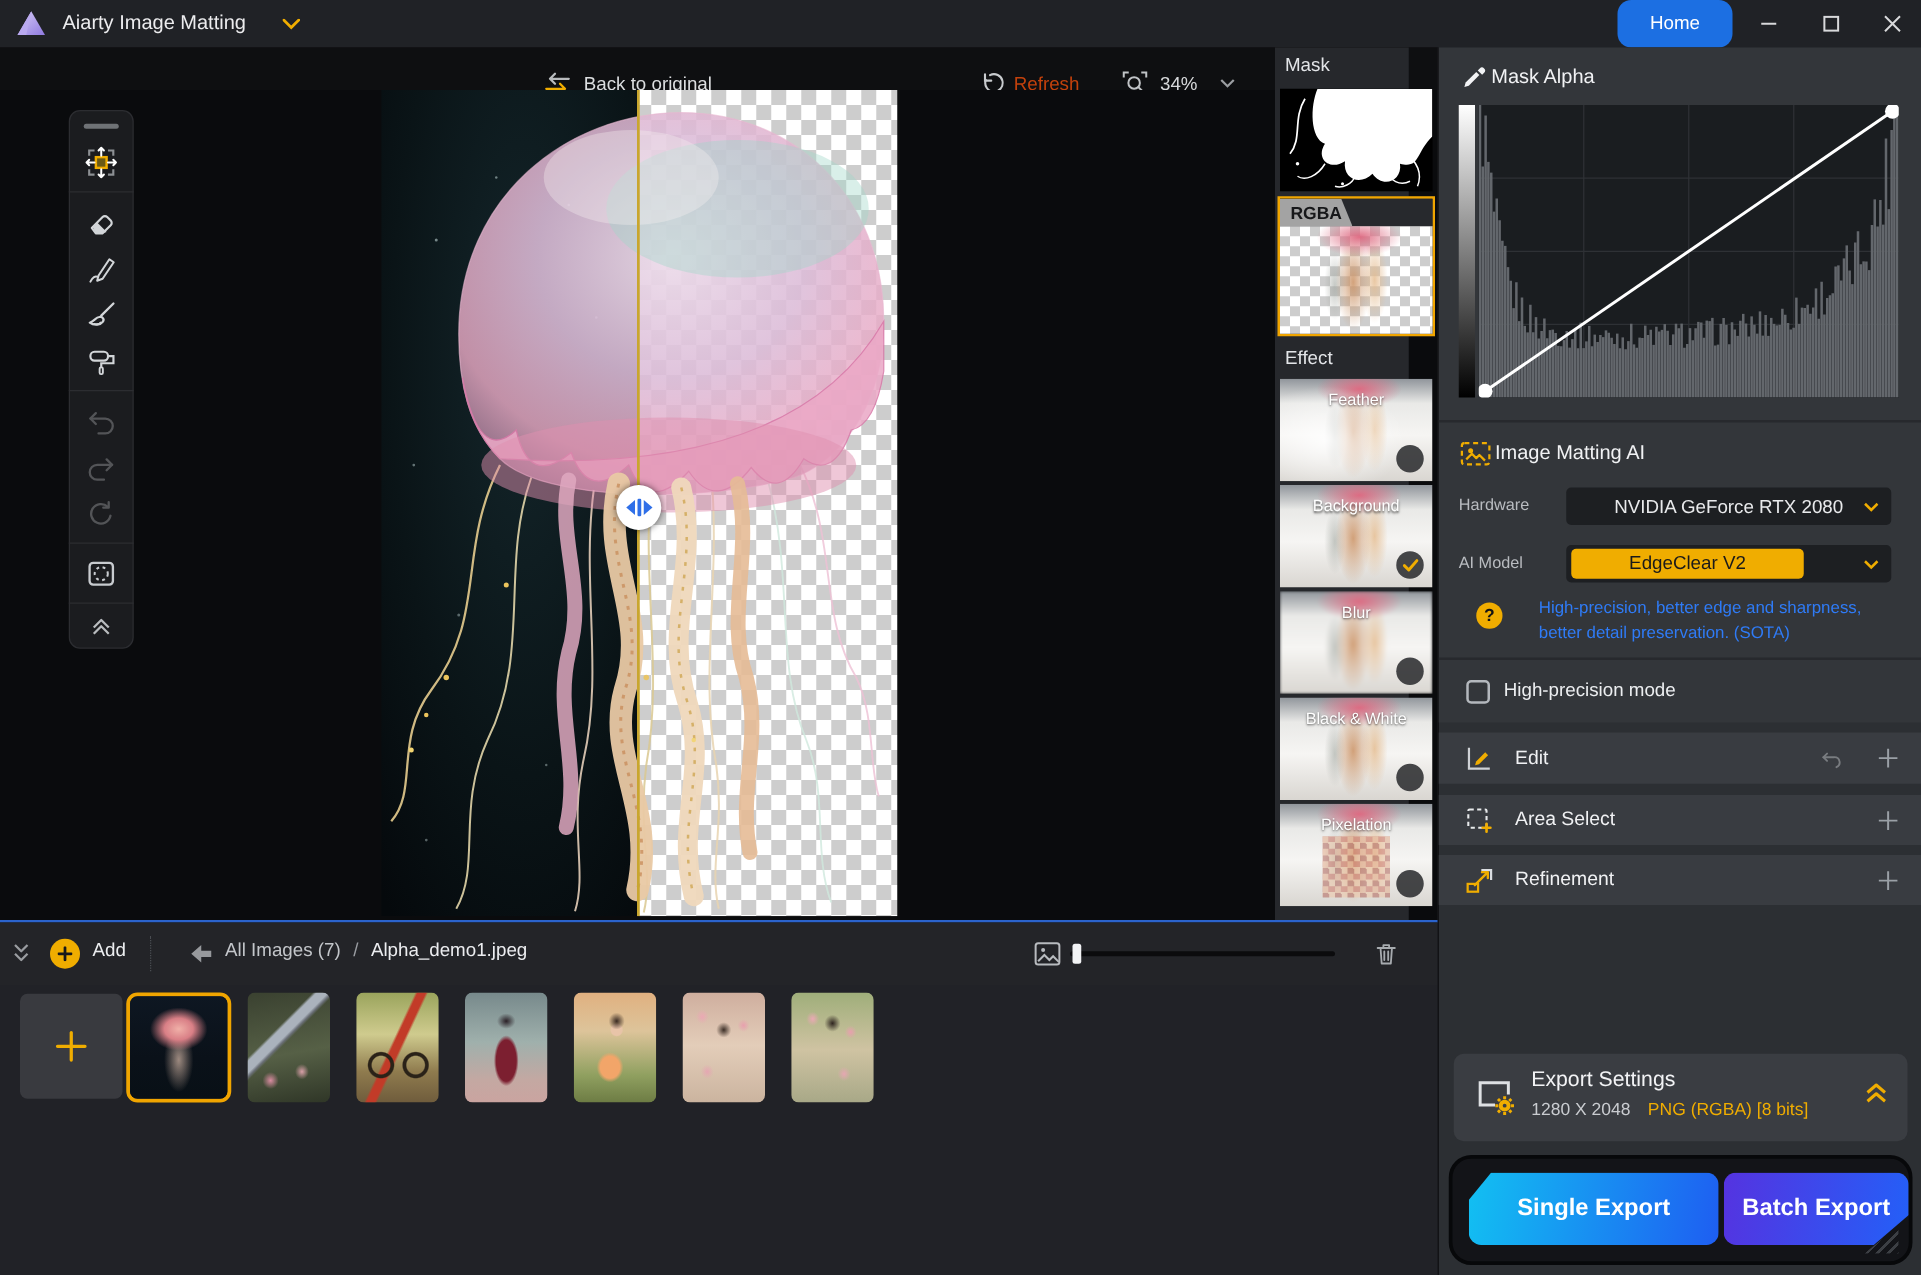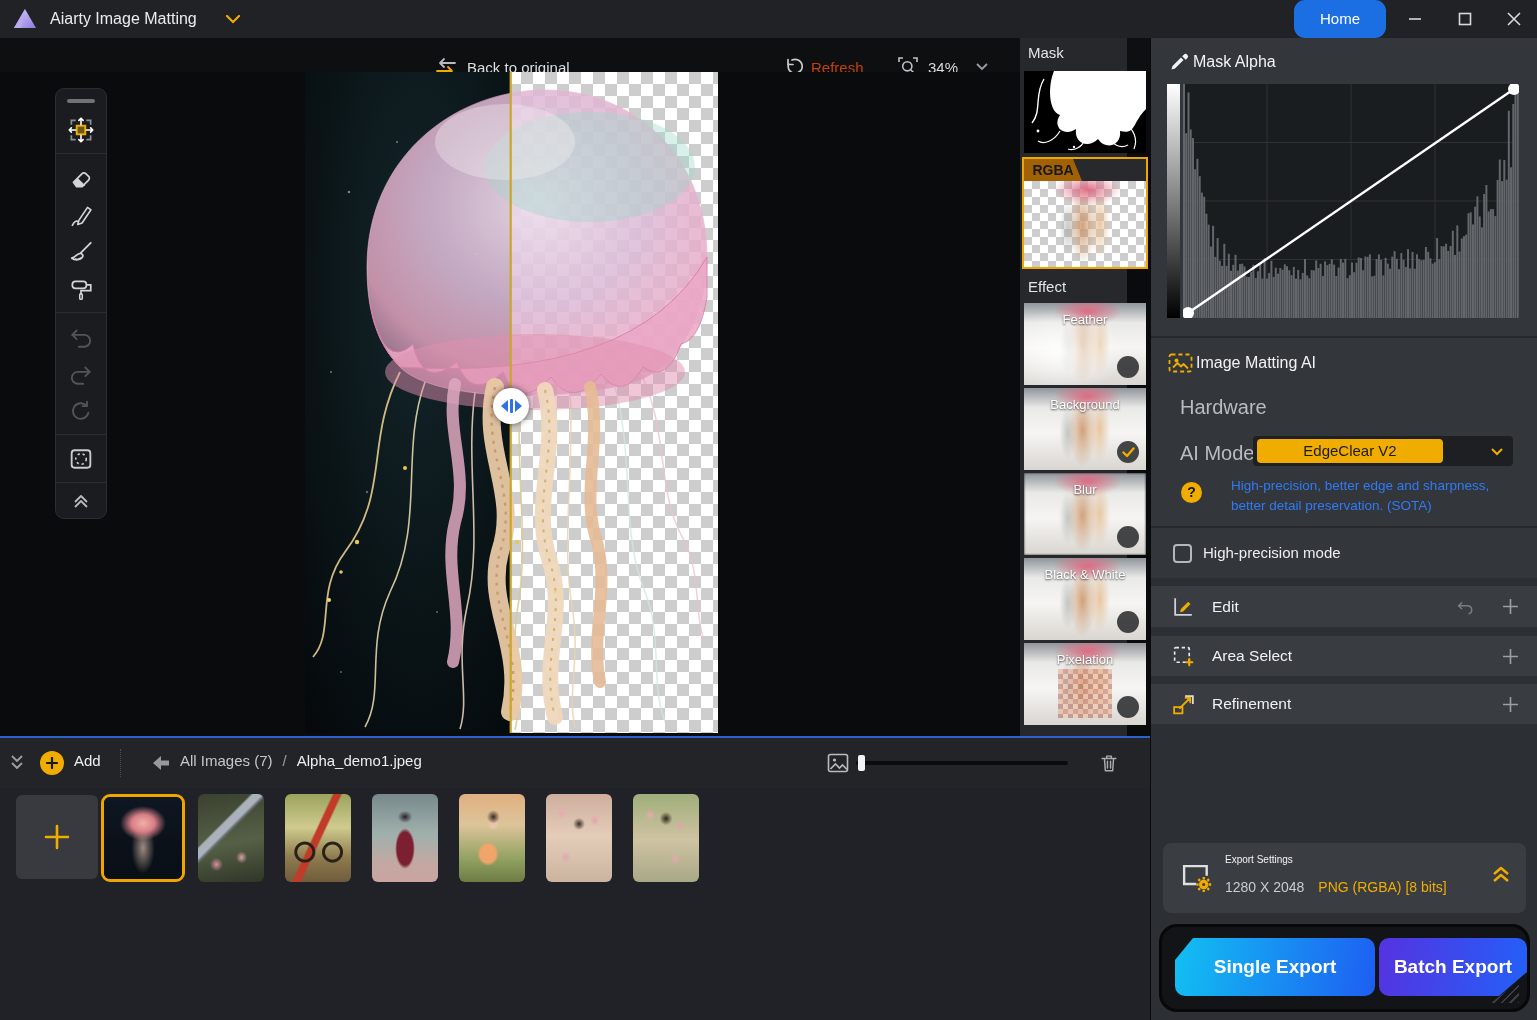--- a/index.html
+++ b/index.html
@@ -36,21 +36,21 @@
   .tool { width:44px; height:37px; display:flex; align-items:center; justify-content:center; }
   .tool-sep { width:52px; height:1px; background:#2c2d31; margin:5px 0; }
   .dim { opacity:.32; }
 
   
   .mask-col { position:absolute; left:1020px; top:38px; width:107px; height:698px; background:#26282c; }
   .col-label { position:absolute; left:8px; font-size:15px; color:#e3e5e8; }
   .mask-thumb { position:absolute; left:4px; top:33px; width:122px; height:82px; background:#000; overflow:hidden; }
   .rgba-cell { position:absolute; left:2px; top:119px; width:126px; border:2px solid #f0a500; background:#27292d; }
   .rgba-tabrow { position:relative; height:22px; background:#27292d; }
-  .rgba-tab { position:absolute; left:0; top:0; width:58px; height:22px; background:#a16207; color:#17181a; font-weight:bold; font-size:14px; text-align:center; line-height:22px; clip-path:polygon(0 0, calc(100% - 9px) 0, 100% 100%, 0 100%); }
+  .rgba-tab { position:absolute; left:0; top:0; width:58px; height:22px; background:#a3a3a3; color:#17181a; font-weight:bold; font-size:14px; text-align:center; line-height:22px; clip-path:polygon(0 0, calc(100% - 9px) 0, 100% 100%, 0 100%); }
   .checker { background: conic-gradient(#cdcdcd 25%, #ffffff 0 50%, #cdcdcd 0 75%, #ffffff 0) 0 0/16px 16px; }
   .rgba-img { position:relative; width:100%; height:86px; }
   .rgba-img::after, .fx-img::after { content:""; position:absolute; inset:0;
     background:
       radial-gradient(40% 26% at 52% 10%, rgba(222,104,128,.95), rgba(222,104,128,0) 70%),
       radial-gradient(16% 62% at 48% 52%, rgba(203,146,100,.85), rgba(203,146,100,0) 72%),
       radial-gradient(12% 56% at 62% 50%, rgba(228,186,140,.8), rgba(228,186,140,0) 72%),
       radial-gradient(10% 46% at 36% 55%, rgba(160,165,158,.6), rgba(160,165,158,0) 70%); }
   .fx-item { position:relative; width:122px; height:82px; margin:0 0 3px 4px; overflow:hidden; }
   .fx-img { position:absolute; inset:0; background:linear-gradient(180deg,#90959b 0%,#e9e9e7 24%,#f6f5f3 55%,#d9d6d1 100%); }
@@ -61,35 +61,35 @@
   .fx-state { position:absolute; right:7px; bottom:7px; width:22px; height:22px; border-radius:50%; background:rgba(44,45,48,.88); z-index:3; display:flex; align-items:center; justify-content:center; }
 
   
   .right-panel { position:absolute; left:1150px; top:38px; width:387px; height:982px; background:#2c2f33; border-left:1px solid #0a0a0c; }
   .panel-top { position:absolute; left:0; top:0; width:100%; height:540px; background:#33363a; }
   .sec-head { position:absolute; left:16px; display:flex; align-items:center; gap:2px; font-size:16px; color:#f1f2f4; }
   .hist-wrap { position:absolute; left:16px; top:46px; width:352px; height:234px; display:flex; }
   .hist-strip { width:13px; height:100%; background:linear-gradient(180deg,#ffffff,#808080,#000000); margin-right:3px; }
   .hist-plot { position:relative; flex:1; background:#1a1d20; }
   .sep { position:absolute; left:0; width:100%; height:2px; background:#27292d; }
-  .row-label { position:absolute; left:29px; font-size:20px; color:#b9bcc0; }
+  .row-label { position:absolute; left:16px; font-size:13px; color:#b9bcc0; }
   .dd { position:absolute; left:102px; width:260px; height:30px; background:#1d1f22; border-radius:4px; color:#e9eaec; font-size:15px; display:flex; align-items:center; justify-content:center; }
   .dd .chev { position:absolute; right:10px; top:12px; }
   .model-pill { position:absolute; left:4px; top:3px; width:186px; height:24px; background:#f0ad00; border-radius:4px; color:#1a1a1a; font-size:15px; text-align:center; line-height:24px; }
   .help-circle { position:absolute; left:30px; top:6px; width:21px; height:21px; border-radius:50%; background:#f0ad00; color:#141414; font-weight:bold; font-size:14px; text-align:center; line-height:21px; }
   .hint-text { position:absolute; left:80px; top:0; width:276px; font-size:13.5px; line-height:20px; color:#2f7bf6; }
   .checkbox { position:absolute; left:22px; top:12px; width:19px; height:19px; border:2px solid #b4b8bd; border-radius:4px; }
   .precision-label { position:absolute; left:52px; top:12px; font-size:15px; color:#eceef0; }
   .sec-row { position:absolute; left:0; width:100%; height:41px; background:#393c41; display:flex; align-items:center; }
   .sec-row .icon { margin-left:20px; }
   .sec-row .lbl { margin-left:16px; font-size:15.5px; color:#f0f1f3; }
   .sec-row .plus { position:absolute; right:18px; top:12px; }
   .sec-row .mini-undo { position:absolute; right:62px; top:11px; opacity:.45; }
   .export-card { position:absolute; left:12px; top:805px; width:363px; height:70px; background:#3a3d42; border-radius:8px; }
-  .export-title { position:absolute; left:62px; top:11px; font-size:10px; color:#f2f3f5; }
+  .export-title { position:absolute; left:62px; top:11px; font-size:17px; color:#f2f3f5; }
   .export-sub { position:absolute; left:62px; top:36px; font-size:14px; }
   .export-res { color:#c9ccd0; } .export-fmt { color:#f0ad00; margin-left:10px; }
   .export-collapse { position:absolute; right:14px; top:22px; }
   .dock { position:absolute; left:8px; top:886px; width:371px; height:88px; background:#131418; border:3px solid #07080a; border-radius:18px; }
   .dock::after { content:""; position:absolute; right:8px; bottom:6px; width:28px; height:22px;
      background:repeating-linear-gradient(135deg, transparent 0 4px, #3c3f44 4px 6px); clip-path:polygon(100% 0, 100% 100%, 0 100%); }
   .exp-btn { position:absolute; top:11px; height:58px; color:#fff; font-size:19px; font-weight:bold; display:flex; align-items:center; justify-content:center; }
   .btn-single { left:13px; width:200px; background:linear-gradient(100deg,#12c0f2,#1e5ef2); border-radius:10px; clip-path:polygon(18px 0, 100% 0, 100% 100%, calc(100% - 26px) 100%, 0 100%, 0 22px); }
   .btn-batch { left:217px; width:148px; background:linear-gradient(100deg,#5533e0,#2360f8); border-radius:10px; clip-path:polygon(0 0, 100% 0, 100% calc(100% - 24px), calc(100% - 28px) 100%, 0 100%); }
 
@@ -588,20 +588,26 @@
       <svg width="27" height="26" viewBox="0 0 27 26">
           <rect x="2.5" y="4.5" width="22" height="17" rx="2" stroke="#f0ad00" stroke-width="1.8" fill="none" stroke-dasharray="4 3"></rect>
           <circle cx="9.5" cy="10.5" r="2" fill="#f0ad00"></circle>
           <path d="M6 17.5 l4.5 -4.5 3.5 3.5 2.5 -2.5 4.5 4.5" stroke="#f0ad00" stroke-width="1.8" fill="none" stroke-linejoin="round"></path>
         </svg>
       <span>Image Matting AI</span>
     </div>
 
     <div class="abs" style="top:352px; left:0; width:100%; height:30px">
       <span class="row-label" style="top:6px">Hardware</span>
+      <div class="dd">
+        <span>NVIDIA GeForce RTX 2080</span>
+        <svg class="chev" width="12" height="8" viewBox="0 0 12 8">
+            <path d="M1 1 L6 6 L11 1" stroke="#f0ad00" stroke-width="2" fill="none"></path>
+          </svg>
+      </div>
     </div>
 
     <div class="abs" style="top:398px; left:0; width:100%; height:30px">
       <span class="row-label" style="top:6px">AI Model</span>
       <div class="dd">
         <span class="model-pill">EdgeClear V2</span>
         <svg class="chev" width="12" height="8" viewBox="0 0 12 8">
             <path d="M1 1 L6 6 L11 1" stroke="#f0ad00" stroke-width="2" fill="none"></path>
           </svg>
       </div>

